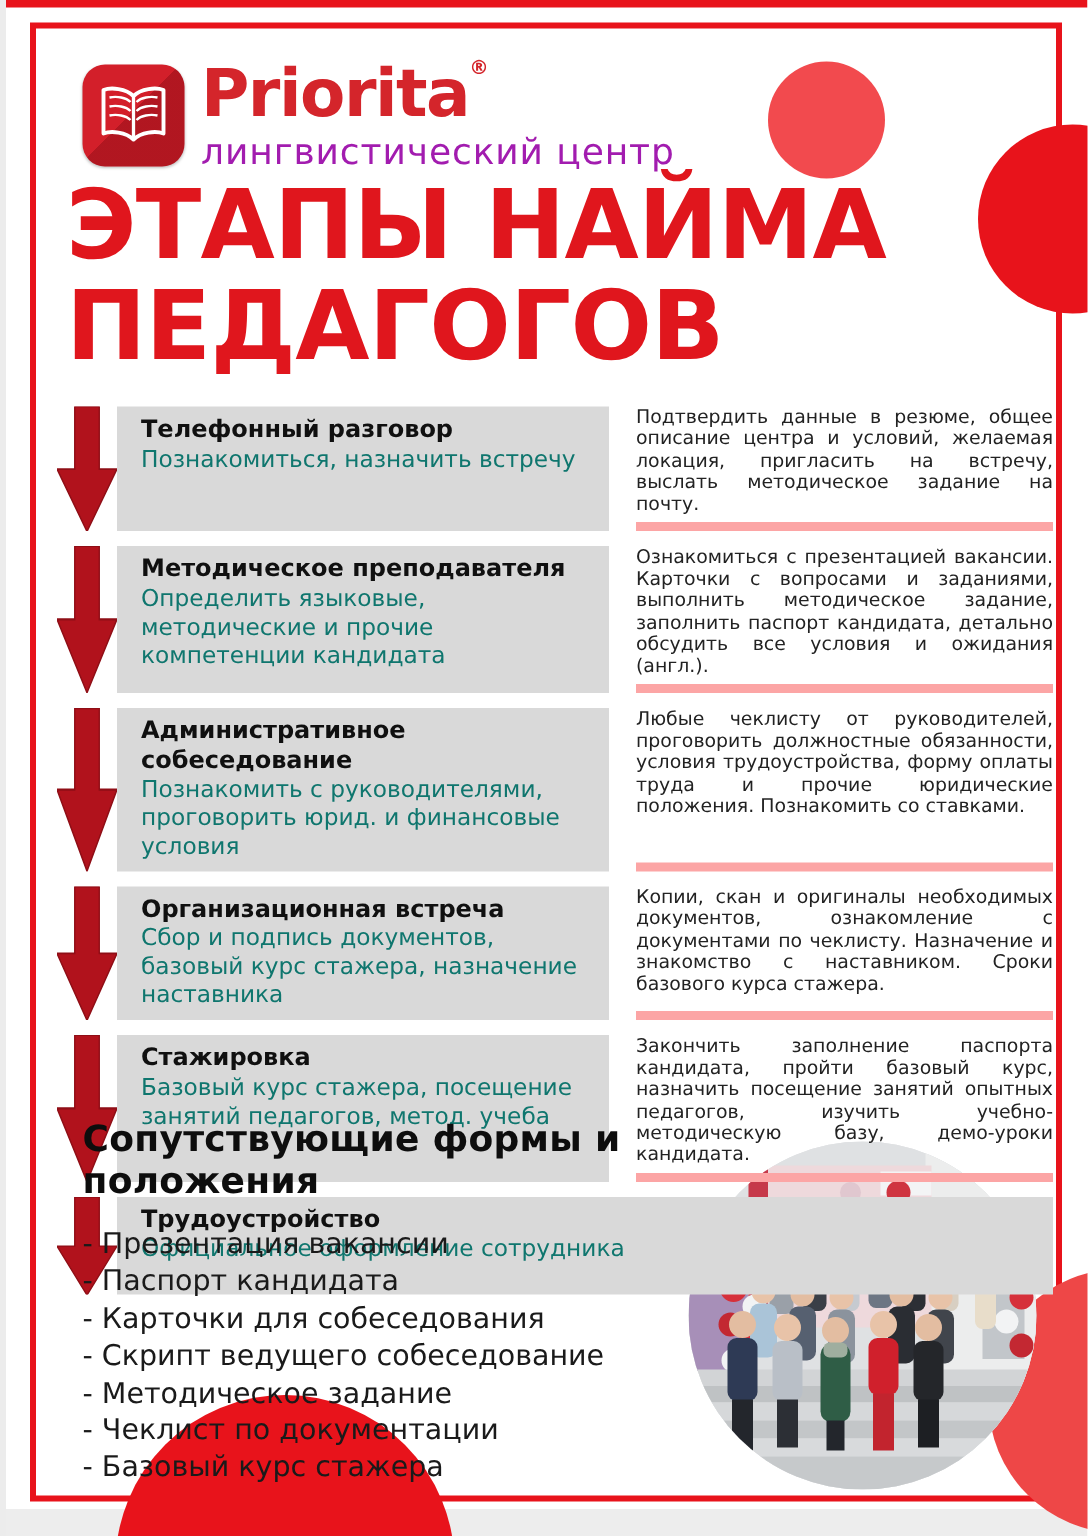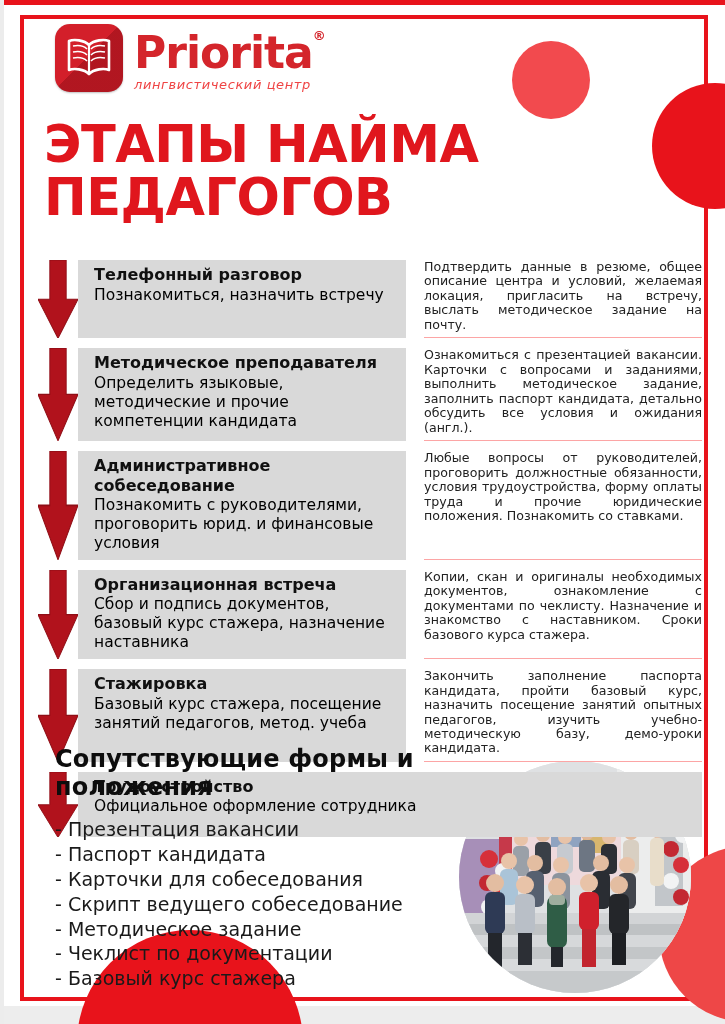--- a/index.html
+++ b/index.html
@@ -15,60 +15,60 @@
     position:absolute;left:20px;top:15px;width:688px;height:986px;
     border:4px solid #e8131b;box-sizing:border-box;z-index:2;
   }
   .circle{position:absolute;border-radius:50%;}
   .circle-top-small{left:512px;top:41px;width:78px;height:78px;background:#f24a4e;z-index:3;}
   .circle-top-big{left:652px;top:83px;width:126px;height:126px;background:#e8131b;z-index:3;}
   .circle-bottom-left{left:77px;top:930px;width:226px;height:226px;background:#e8131b;z-index:3;}
   .circle-bottom-right{left:659px;top:846px;width:176px;height:176px;background:#ee4747;z-index:3;}
 
   
-  .logo-row{position:absolute;left:55px;top:24px;display:flex;align-items:flex-end;z-index:5;}
+  .logo-row{position:absolute;left:55px;top:38px;display:flex;align-items:center;z-index:5;}
   .logo-badge{
     width:68px;height:68px;border-radius:15px;background:#d31f2a;
     position:relative;overflow:hidden;flex-shrink:0;
     box-shadow:0 1px 2px rgba(0,0,0,0.25);
   }
   .logo-badge::after{
     content:"";position:absolute;inset:0;
     background:linear-gradient(135deg,rgba(0,0,0,0) 48%,rgba(90,0,8,0.28) 48%);
   }
   .logo-badge svg{position:absolute;left:10px;top:13px;z-index:1;}
   .brand-text{margin-left:11px;padding-top:1px;}
   .brand-name{
     font-size:44px;font-weight:bold;color:#d4252b;line-height:1.0;
     letter-spacing:-1px;
   }
   .brand-name sup{font-size:13px;font-weight:bold;vertical-align:28px;letter-spacing:0;}
-  .brand-sub{font-size:13px;color:#ef4444;margin-top:2px;letter-spacing:0.6px;font-style:italic;}
+  .brand-sub{font-size:24px;color:#a21caf;margin-top:2px;letter-spacing:0.6px;}
 
   
   .poster-title{
     position:absolute;left:44px;top:118px;z-index:5;
-    font-size:51px;font-weight:bold;color:#e0161d;line-height:1.04;letter-spacing:-0.5px;
-  }
-
-  
-  .stages{position:absolute;left:38px;top:260px;width:664px;z-index:5;}
+    font-size:64px;font-weight:bold;color:#e0161d;line-height:1.04;letter-spacing:-0.5px;
+  }
+
+  
+  .stages{position:absolute;left:38px;top:271px;width:664px;z-index:5;}
   .stage-row{display:flex;align-items:stretch;margin-bottom:10px;}
   .arrow-wrap{width:46px;flex-shrink:0;position:relative;z-index:2;}
   .arrow-wrap svg{display:block;width:40px;height:100%;}
   .stage-box{
     flex:1;background:#d9d9d9;margin-left:-6px;
     padding:5px 12px 7px 16px;box-sizing:border-box;
   }
   .stage-title{font-size:16px;font-weight:bold;color:#101010;line-height:1.22;}
-  .stage-sub{font-size:15.5px;color:#000000;line-height:1.22;margin-top:1px;}
+  .stage-sub{font-size:15.5px;color:#0f766e;line-height:1.22;margin-top:1px;}
   .stage-details{
     width:278px;flex-shrink:0;margin-left:18px;
     font-size:12.6px;line-height:1.15;text-align:justify;color:#222;
-    border-bottom:1px solid #fca5a5;padding-bottom:5px;box-sizing:border-box;
+    border-bottom:6px solid #fca5a5;padding-bottom:5px;box-sizing:border-box;
   }
   .stage-row:last-child .stage-details{border-bottom:none;}
 
   
   .docs{position:absolute;left:55px;top:745px;width:390px;z-index:5;}
   .docs-heading{font-size:24px;font-weight:bold;color:#0d0d0d;letter-spacing:0.2px;}
   .docs-list{margin-top:18px;font-size:19px;line-height:1.1;color:#1a1a1a;}
   .docs-list .list-item{margin-bottom:4px;white-space:nowrap;}
 
   
@@ -143,21 +143,21 @@
   <div class="stage-row">
     <div class="arrow-wrap">
       <svg viewBox="0 0 44 72" preserveAspectRatio="none">
           <polygon points="13,0 31,0 31,36 44,36 22,72 0,36 13,36" fill="#b1121c" stroke="#8f0e16" stroke-width="1"></polygon>
         </svg>
     </div>
     <div class="stage-box">
       <div class="stage-title">Административное собеседование</div>
       <div class="stage-sub">Познакомить с руководителями, проговорить юрид. и финансовые условия</div>
     </div>
-    <div class="stage-details">Любые вопросы от руководителей, проговорить должностные обязанности, условия трудоустройства, форму оплаты труда и прочие юридические положения. Познакомить со ставками.</div>
+    <div class="stage-details">Любые чеклисту от руководителей, проговорить должностные обязанности, условия трудоустройства, форму оплаты труда и прочие юридические положения. Познакомить со ставками.</div>
   </div>
 
   <div class="stage-row">
     <div class="arrow-wrap">
       <svg viewBox="0 0 44 72" preserveAspectRatio="none">
           <polygon points="13,0 31,0 31,36 44,36 22,72 0,36 13,36" fill="#b1121c" stroke="#8f0e16" stroke-width="1"></polygon>
         </svg>
     </div>
     <div class="stage-box">
       <div class="stage-title">Организационная встреча</div>

